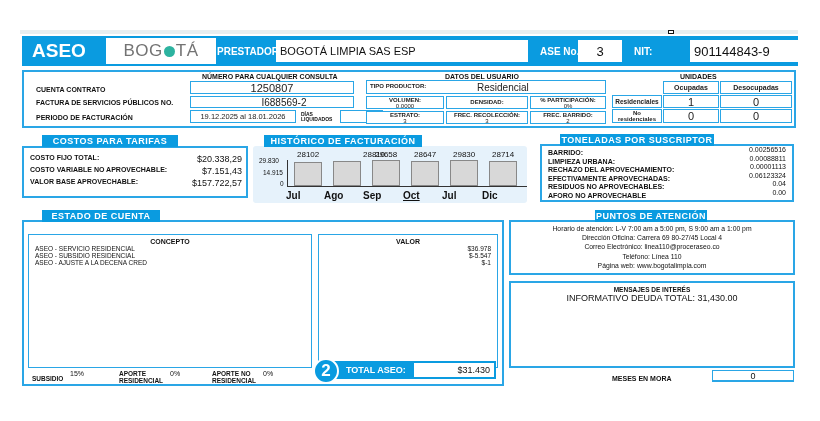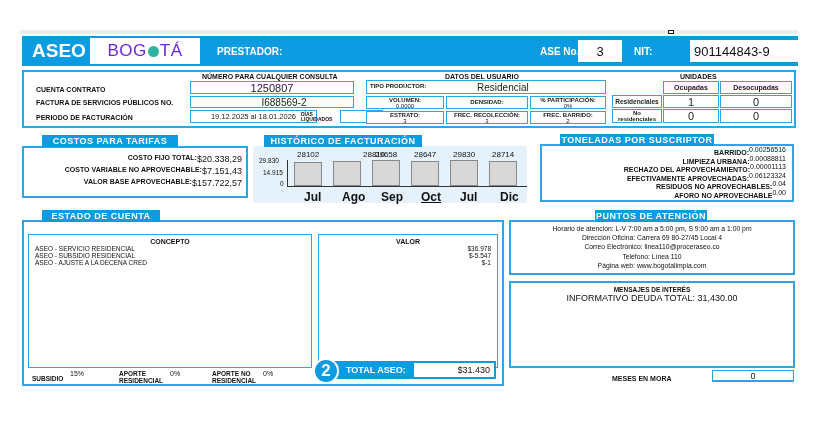--- a/index.html
+++ b/index.html
@@ -4,60 +4,61 @@
 <style>
   * { box-sizing: border-box; margin: 0; padding: 0; }
   body { width: 820px; height: 421px; background: #fff; font-family: "Liberation Sans", sans-serif; position: relative; overflow: hidden; color: #111; }
   .abs { position: absolute; }
   .blue { background: #0a9be0; }
   .bborder { border: 2px solid #2aa6e6; }
   .topline { left: 20px; top: 30px; width: 778px; height: 4px; background: #e8eef0; }
   .marker { left: 668px; top: 30px; width: 6px; height: 4px; border: 1px solid #111; background:#fff; }
   .header { left: 22px; top: 36px; width: 776px; height: 30px; }
   .aseo-title { left: 10px; top: 4px; font-size: 19px; font-weight: bold; color: #fff; }
-  .logo-box { left: 68px; top: 2px; width: 110px; height: 26px; background: #fff; display:flex; align-items:center; justify-content:center; font-size: 17px; letter-spacing: 0.5px; color:#6d28d9; }
+  .logo-box { left: 84px; top: 2px; width: 110px; height: 26px; background: #fff; display:flex; align-items:center; justify-content:center; font-size: 17px; letter-spacing: 0.5px; color:#737373; }
   .logo-dot { display:inline-block; width: 11px; height: 11px; border-radius: 50%; background: #2db3a0; margin: 0 1px; vertical-align: middle; }
   .hdr-label { color: #fff; font-size: 10px; font-weight: bold; }
   .hdr-field { background: #fff; height: 22px; font-size: 11px; display:flex; align-items:center; padding-left:4px; color:#111;}
   .lbl { font-size: 7px; font-weight: bold; color:#111; }
   .field { border: 1px solid #2aa6e6; background:#fff; display:flex; align-items:center; justify-content:center; font-size: 10px; color:#222; }
   .minihdr { font-size: 6px; font-weight: bold; text-align:center; line-height: 6px; }
   .tab { position:absolute; color:#fff; font-size: 9px; font-weight:bold; background:#0a9be0; display:flex; align-items:center; justify-content:center; height: 12px; letter-spacing: 0.5px; }
-  .row { display:flex; justify-content:flex-end; }
+  .row { display:flex; justify-content:space-between; }
   .chart-bar { position:absolute; bottom: 0; background: #d8d8d8; border: 1px solid #888; }
   .small { font-size: 6.5px; }
 </style>
 </head>
 <body>
 
 <div class="abs topline"></div>
 <div class="abs marker"></div>
 
 <div class="abs header blue">
   <div class="abs aseo-title">ASEO</div>
   <div class="abs logo-box">
     <span>BOG</span>
       <span class="logo-dot"></span>
       <span>TÁ</span>
   </div>
   <div class="abs hdr-label" style="left:195px;top:10px;">PRESTADOR:</div>
+  <div class="abs hdr-field" style="left:254px;top:4px;width:252px;">BOGOTÁ LIMPIA SAS ESP</div>
   <div class="abs hdr-label" style="left:518px;top:10px;">ASE No.</div>
   <div class="abs hdr-field" style="left:556px;top:4px;width:44px;justify-content:center;padding:0;font-size:13px;">3</div>
   <div class="abs hdr-label" style="left:612px;top:10px;">NIT:</div>
   <div class="abs hdr-field" style="left:632px;top:4px;width:132px;font-size:13px;margin-left:36px;">901144843-9</div>
 </div>
 
 <div class="abs bborder" style="left:22px;top:70px;width:774px;height:58px;"></div>
 <div class="abs lbl" style="left:202px;top:73px;font-size:7px;">NÚMERO PARA CUALQUIER CONSULTA</div>
 <div class="abs lbl" style="left:36px;top:86px;">CUENTA CONTRATO</div>
 <div class="abs field" style="left:190px;top:81px;width:164px;height:13px;font-size:11px;">1250807</div>
 <div class="abs lbl" style="left:36px;top:99px;">FACTURA DE SERVICIOS PÚBLICOS NO.</div>
 <div class="abs field" style="left:190px;top:96px;width:164px;height:12px;font-size:10px;padding-left:24px;">I688569-2</div>
 <div class="abs lbl" style="left:36px;top:114px;">PERIODO DE FACTURACIÓN</div>
-<div class="abs field" style="left:190px;top:110px;width:127px;height:13px;font-size:7.5px;">19.12.2025 al 18.01.2026</div>
+<div class="abs field" style="left:190px;top:110px;width:106px;height:13px;font-size:7.5px;">19.12.2025 al 18.01.2026</div>
 <div class="abs minihdr" style="left:301px;top:112px;width:26px;font-size:5px;line-height:5px;text-align:left;">DÍAS LIQUIDADOS</div>
 <div class="abs field" style="left:340px;top:110px;width:28px;height:13px;font-size:10px;padding-left:41px;">31</div>
 
 <div class="abs lbl" style="left:445px;top:73px;">DATOS DEL USUARIO</div>
 <div class="abs field" style="left:366px;top:80px;width:240px;height:14px;justify-content:flex-start;">
   <span class="minihdr" style="position:absolute;left:3px;top:2px;">TIPO PRODUCTOR:</span>
   <span style="position:absolute;left:110px;top:1px;font-size:10px;">Residencial</span>
 </div>
 <div class="abs field" style="left:366px;top:96px;width:78px;height:13px;flex-direction:column;">
   <span class="minihdr">VOLUMEN:</span>
@@ -126,21 +127,21 @@
   <div class="chart-bar" style="left:201px;width:28px;height:25px;"></div>
 </div>
 <div class="abs" style="left:288px;top:150px;width:238px;height:10px;font-size:8px;">
   <span class="abs" style="left:9px;">28102</span>
   <span class="abs" style="left:48px;padding-left:27px;">28810</span>
   <span class="abs" style="left:87px;">29658</span>
   <span class="abs" style="left:126px;">28647</span>
   <span class="abs" style="left:165px;">29830</span>
   <span class="abs" style="left:204px;">28714</span>
 </div>
-<div class="abs" style="left:290px;top:190px;width:238px;height:10px;font-size:12px;font-weight:bold;">
+<div class="abs" style="left:272px;top:190px;width:238px;height:10px;font-size:10px;font-weight:bold;">
   <span class="abs" style="left:14px;">Jul</span>
   <span class="abs" style="left:52px;">Ago</span>
   <span class="abs" style="left:91px;">Sep</span>
   <span class="abs" style="left:131px;text-decoration:underline;">Oct</span>
   <span class="abs" style="left:170px;">Jul</span>
   <span class="abs" style="left:210px;">Dic</span>
 </div>
 
 <div class="abs bborder" style="left:540px;top:144px;width:254px;height:58px;"></div>
 <div class="tab" style="left:560px;top:134px;width:154px;">TONELADAS POR SUSCRIPTOR</div>

